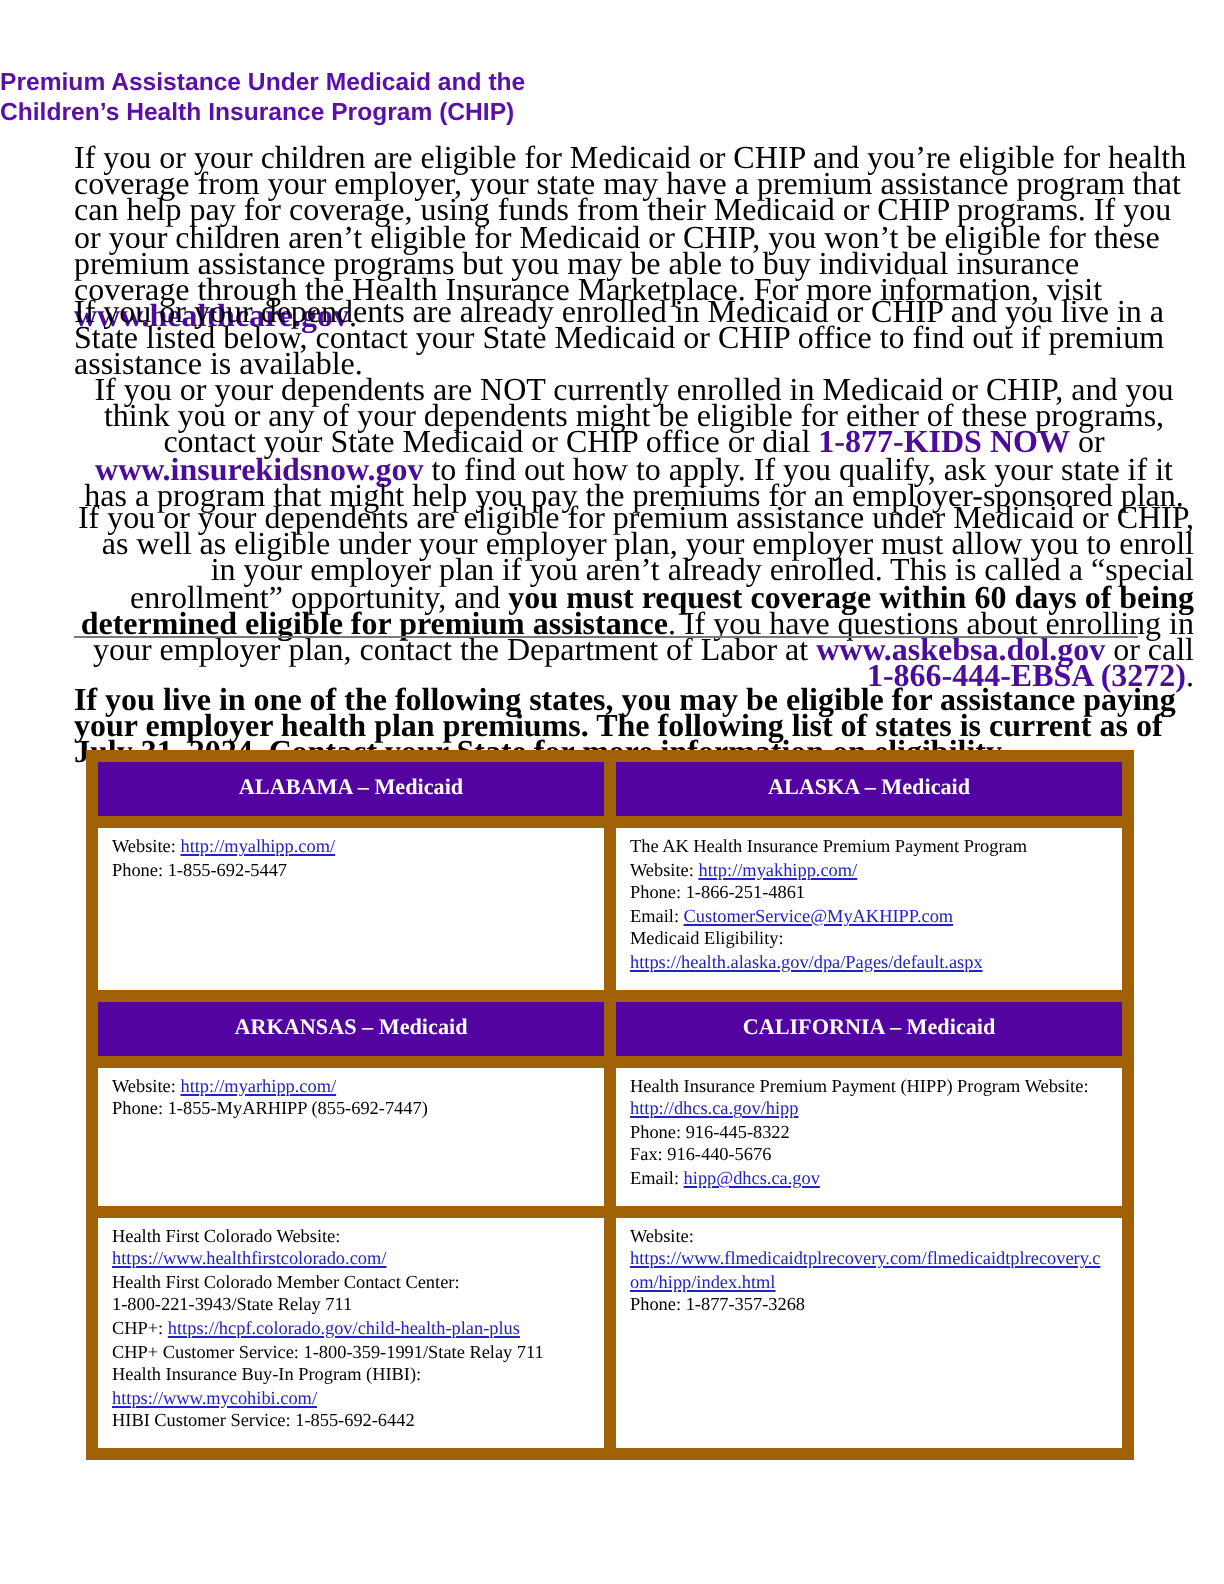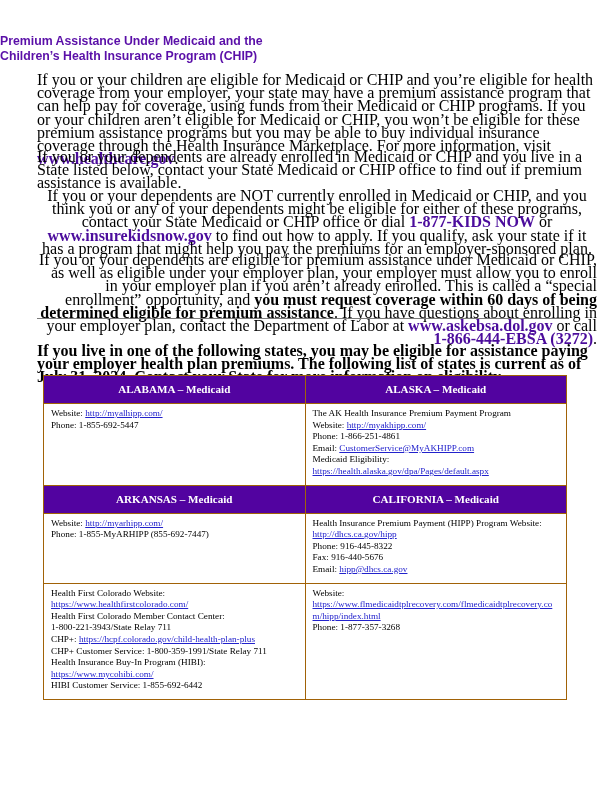--- a/index.html
+++ b/index.html
@@ -11,21 +11,21 @@
     .para { position: absolute; left: 37px; width: 560px; font-size: 16px; line-height: 13.2px; margin: 0; }
     .p1 { top: 73px; }
     .p2 { top: 150px; }
     .p3 { top: 189px; text-align: center; }
     .p4 { top: 253px; text-align: right; }
     .p5 { top: 324px; font-weight: bold; margin-top: 20px; }
     .hl { color: #4b0c9c; font-weight: bold; }
     .rule { position: absolute; left: 37px; top: 318px; width: 532px; height: 0; border-top: 1px solid #7a7a7a; }
     table.states { position: absolute; left: 43px; top: 375px; width: 524px; border-collapse: collapse;
                    font-size: 9.2px; line-height: 11.6px; }
-    table.states td, table.states th { border: 1px solid #a16207; vertical-align: top; margin-left: 33px; }
+    table.states td, table.states th { border: 6px solid #a16207; vertical-align: top; margin-left: 33px; }
     table.states th { background: #5203a0; color: #fff; font-weight: bold; font-size: 11.1px;
                       line-height: 14px; text-align: center; padding: 6px 6px 7px; }
     table.states td { padding: 4px 7px 7px; width: 50%; }
     a.lnk { color: #2222cc; text-decoration: underline; }
     .col-left { width: 262px; }
   </style>
 </head>
 <body>
 
 <div class="title">

